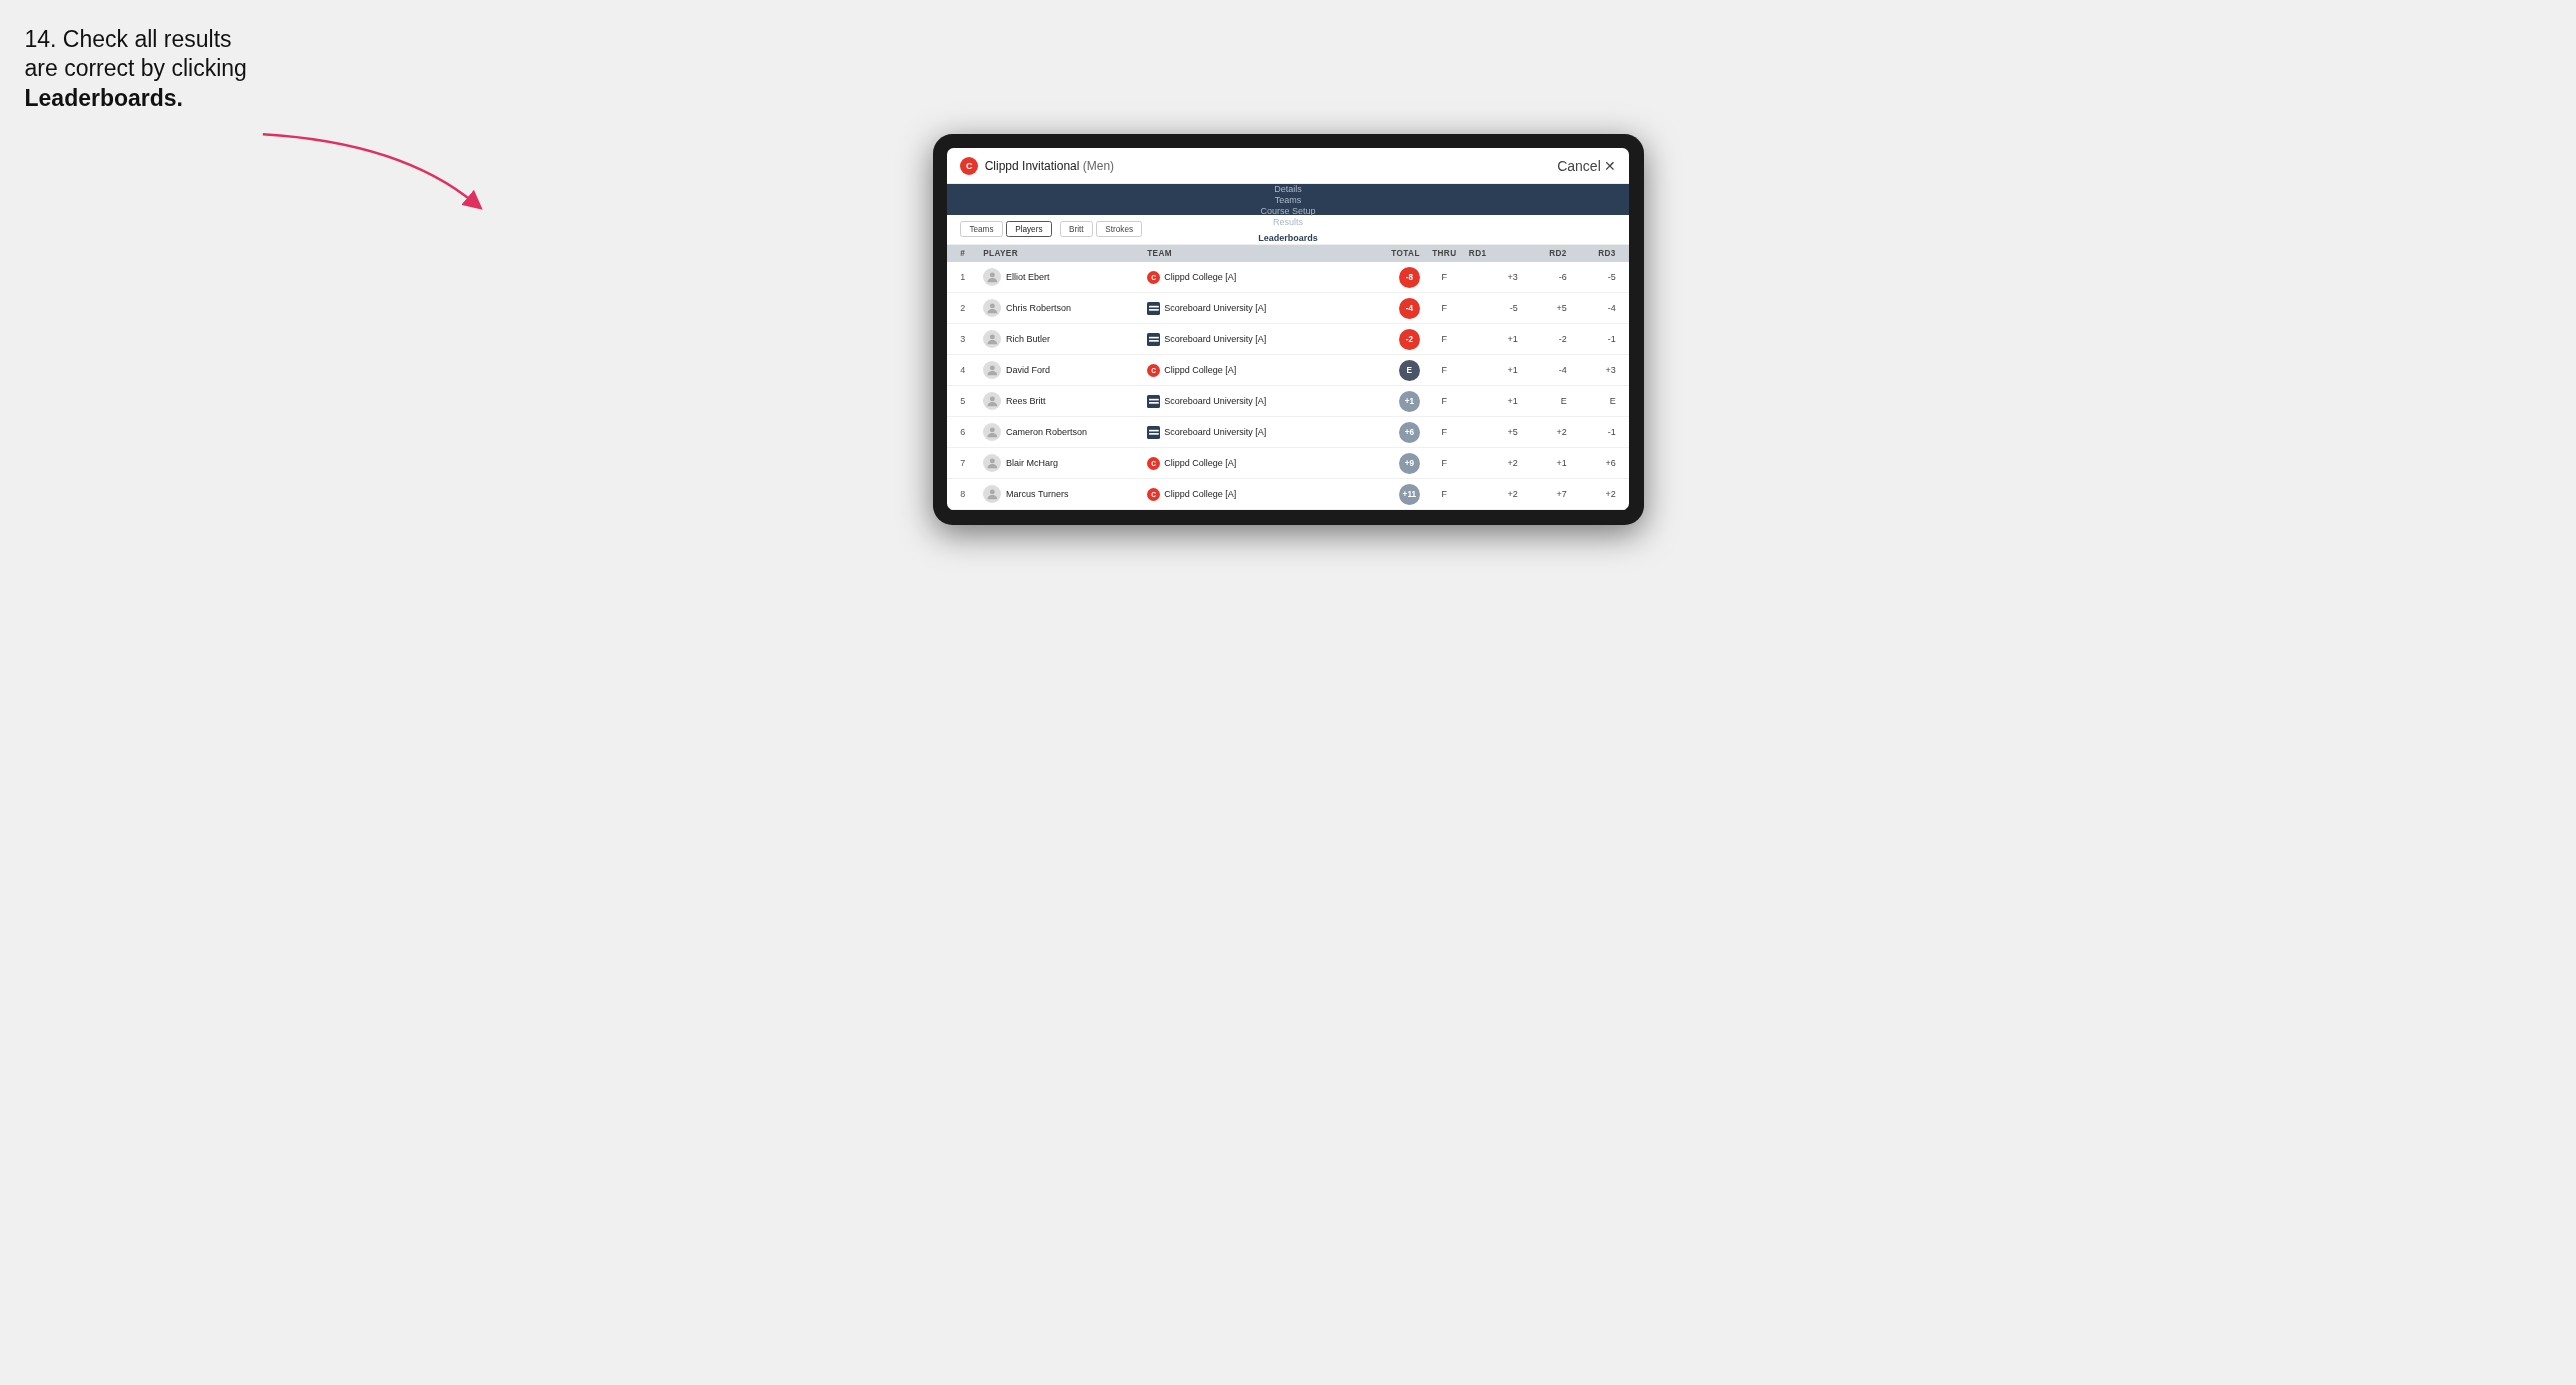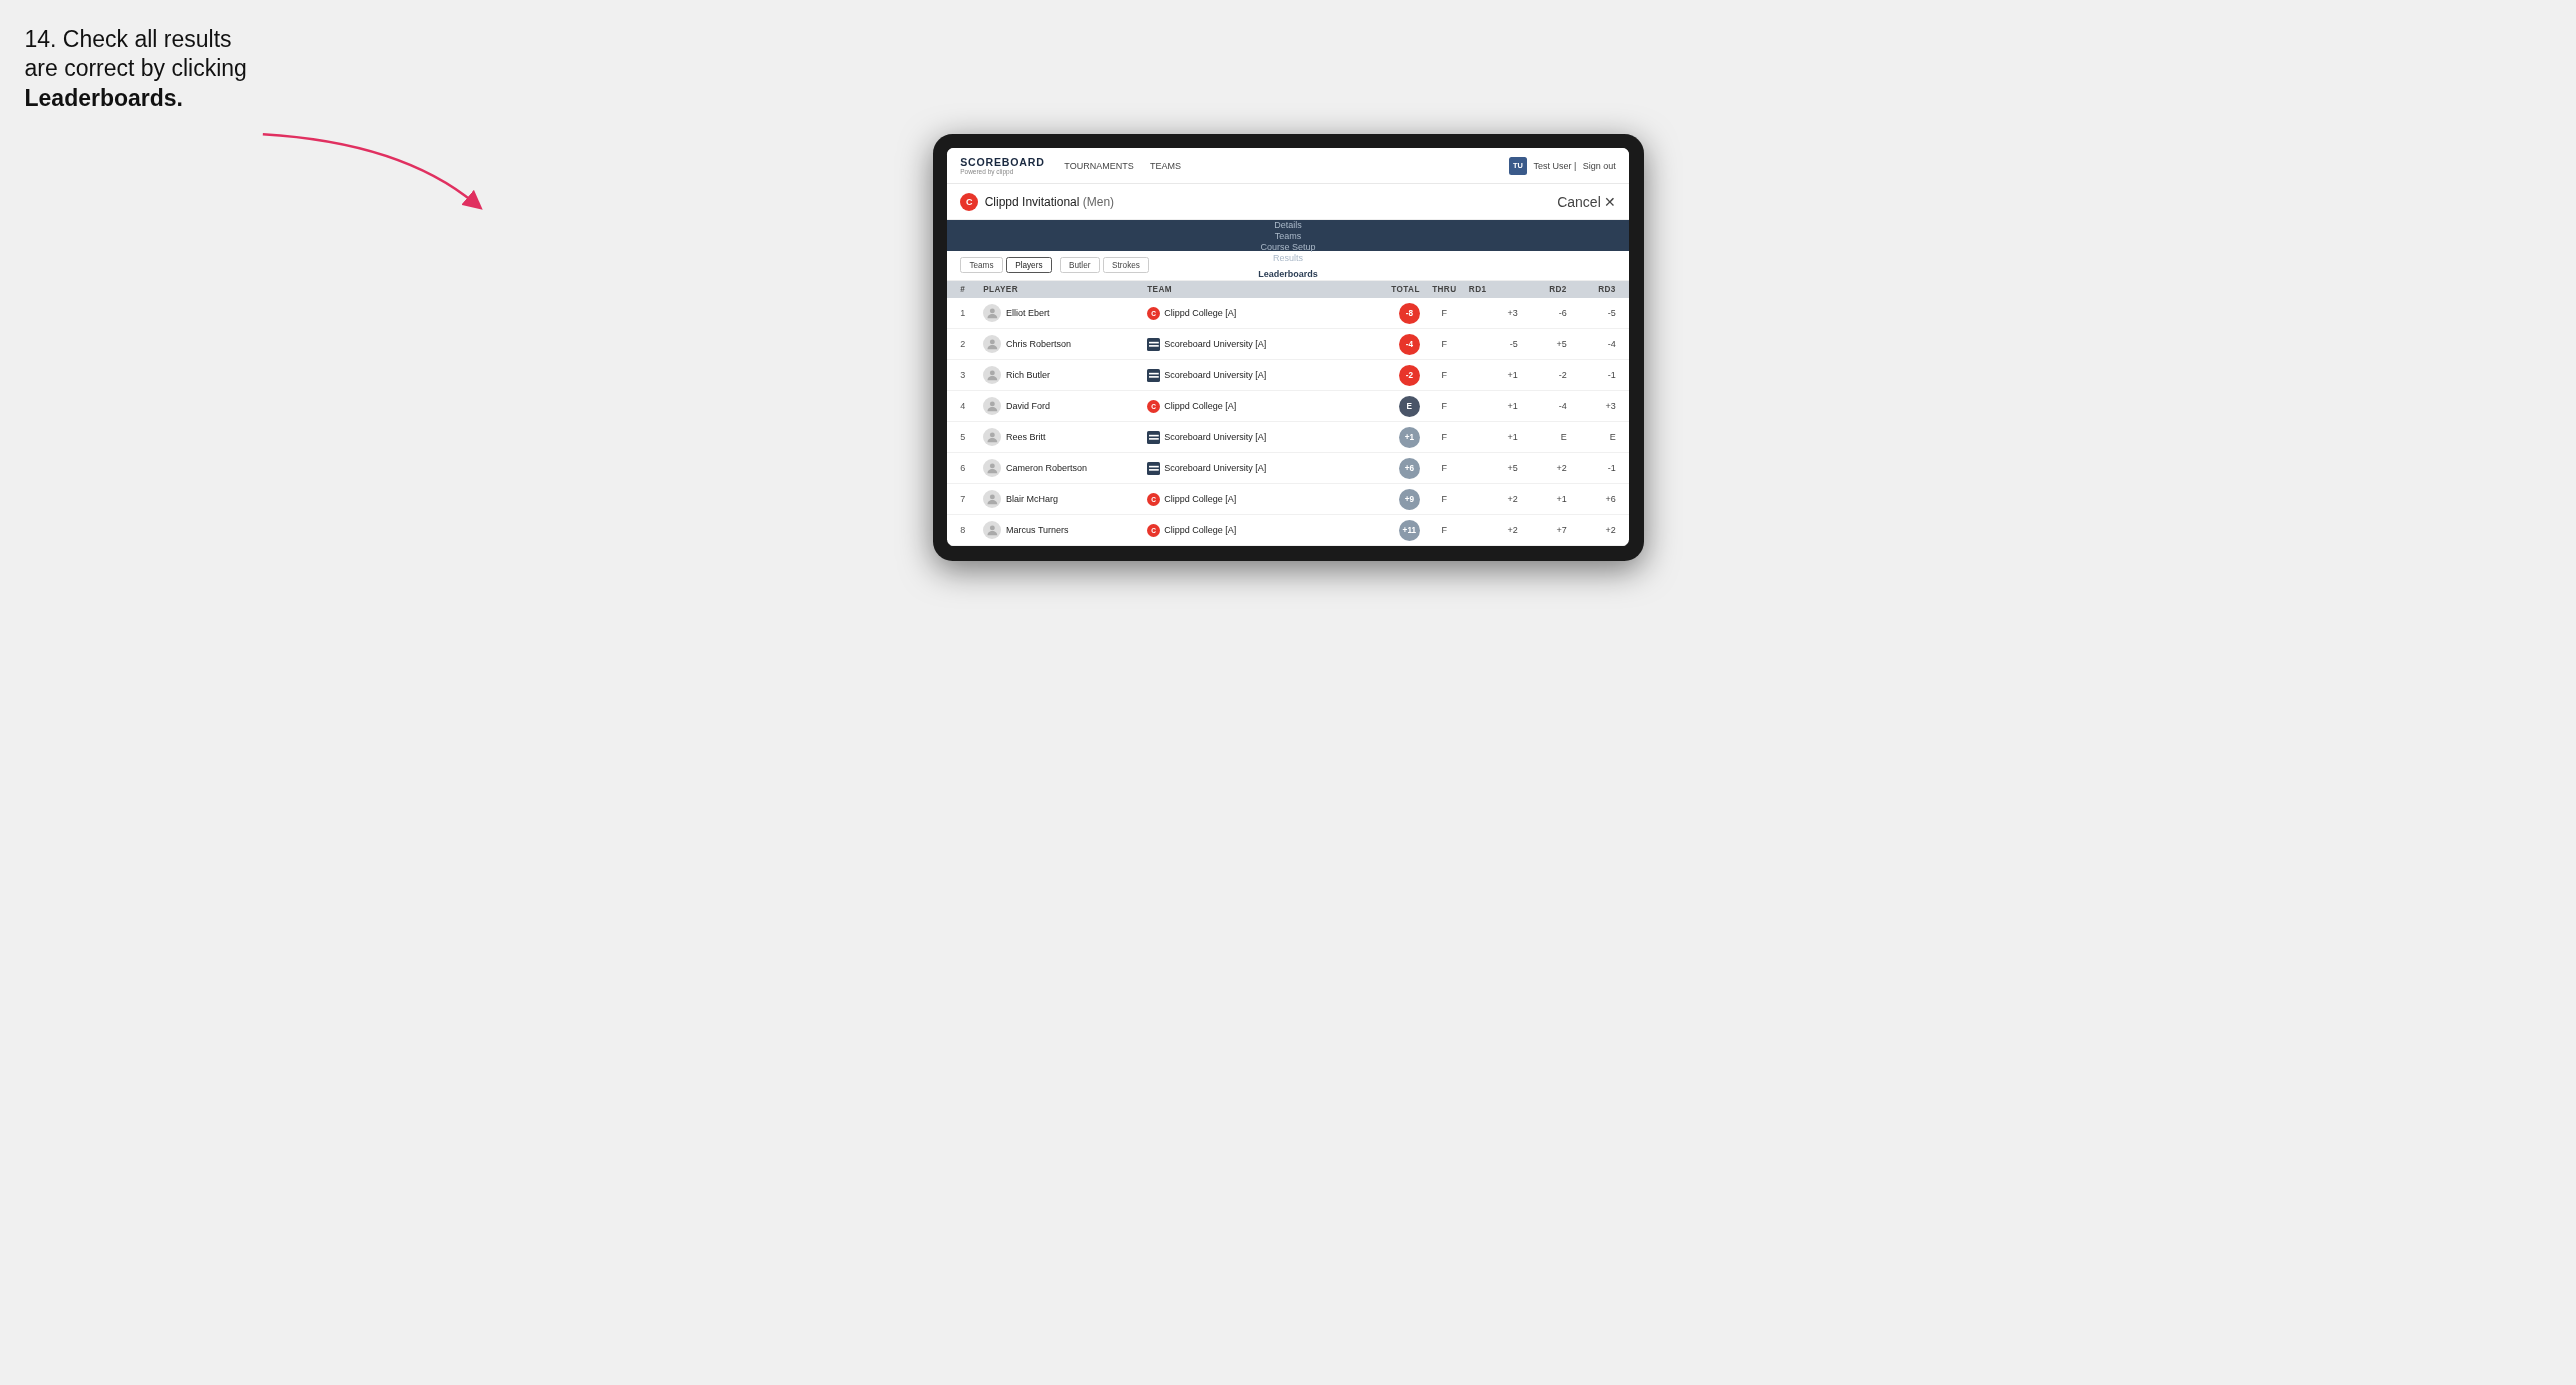--- a/index.html
+++ b/index.html
@@ -316,35 +316,20 @@
       <marker id="arrowhead" markerWidth="8" markerHeight="8" refX="4" refY="4" orient="auto">
         <path d="M0,0 L8,4 L0,8 Z" fill="#e03060"></path>
       </marker>
     </defs>
     <path d="M 30 10 Q 200 20 290 95" stroke="#e03060" stroke-width="3" fill="none" marker-end="url(#arrowhead)"></path>
   </svg>
 
   <div class="tablet">
     <div class="tablet-screen">
 
-      <div class="top-nav">
-        <div class="logo-area">
-          <span class="logo-text">SCOREBOARD</span>
-          <span class="logo-sub">Powered by clippd</span>
-        </div>
-        <nav class="nav-links">
-          <a class="nav-link">TOURNAMENTS</a>
-          <a class="nav-link">TEAMS</a>
-        </nav>
-        <div class="nav-right">
-          <div class="user-avatar-small">TU</div>
-          <span>Test User |</span>
-          <a class="sign-out-link">Sign out</a>
-        </div>
-      </div>
 
       <div class="tournament-header">
         <div class="tournament-icon">C</div>
         <span class="tournament-title">Clippd Invitational</span>
         <span class="tournament-subtitle">(Men)</span>
         <div class="cancel-btn">
           <span>Cancel</span>
           <span>✕</span>
         </div>
       </div>
@@ -353,21 +338,21 @@
         <div class="tab-item">Details</div>
         <div class="tab-item">Teams</div>
         <div class="tab-item">Course Setup</div>
         <div class="tab-item">Results</div>
         <div class="tab-item active">Leaderboards</div>
       </div>
 
       <div class="filter-row">
         <button class="filter-btn">Teams</button>
         <button class="filter-btn active">Players</button>
-        <button class="filter-btn" style="margin-left:4.9px;">Butler</button>
+        <button class="filter-btn" style="margin-left:4.9px;">Britt</button>
         <button class="filter-btn">Strokes</button>
       </div>
 
       <div class="leaderboard-table">
 
         <div class="table-header">
           <span>#</span>
           <span>PLAYER</span>
           <span>TEAM</span>
           <span style="text-align:right;">TOTAL</span>

